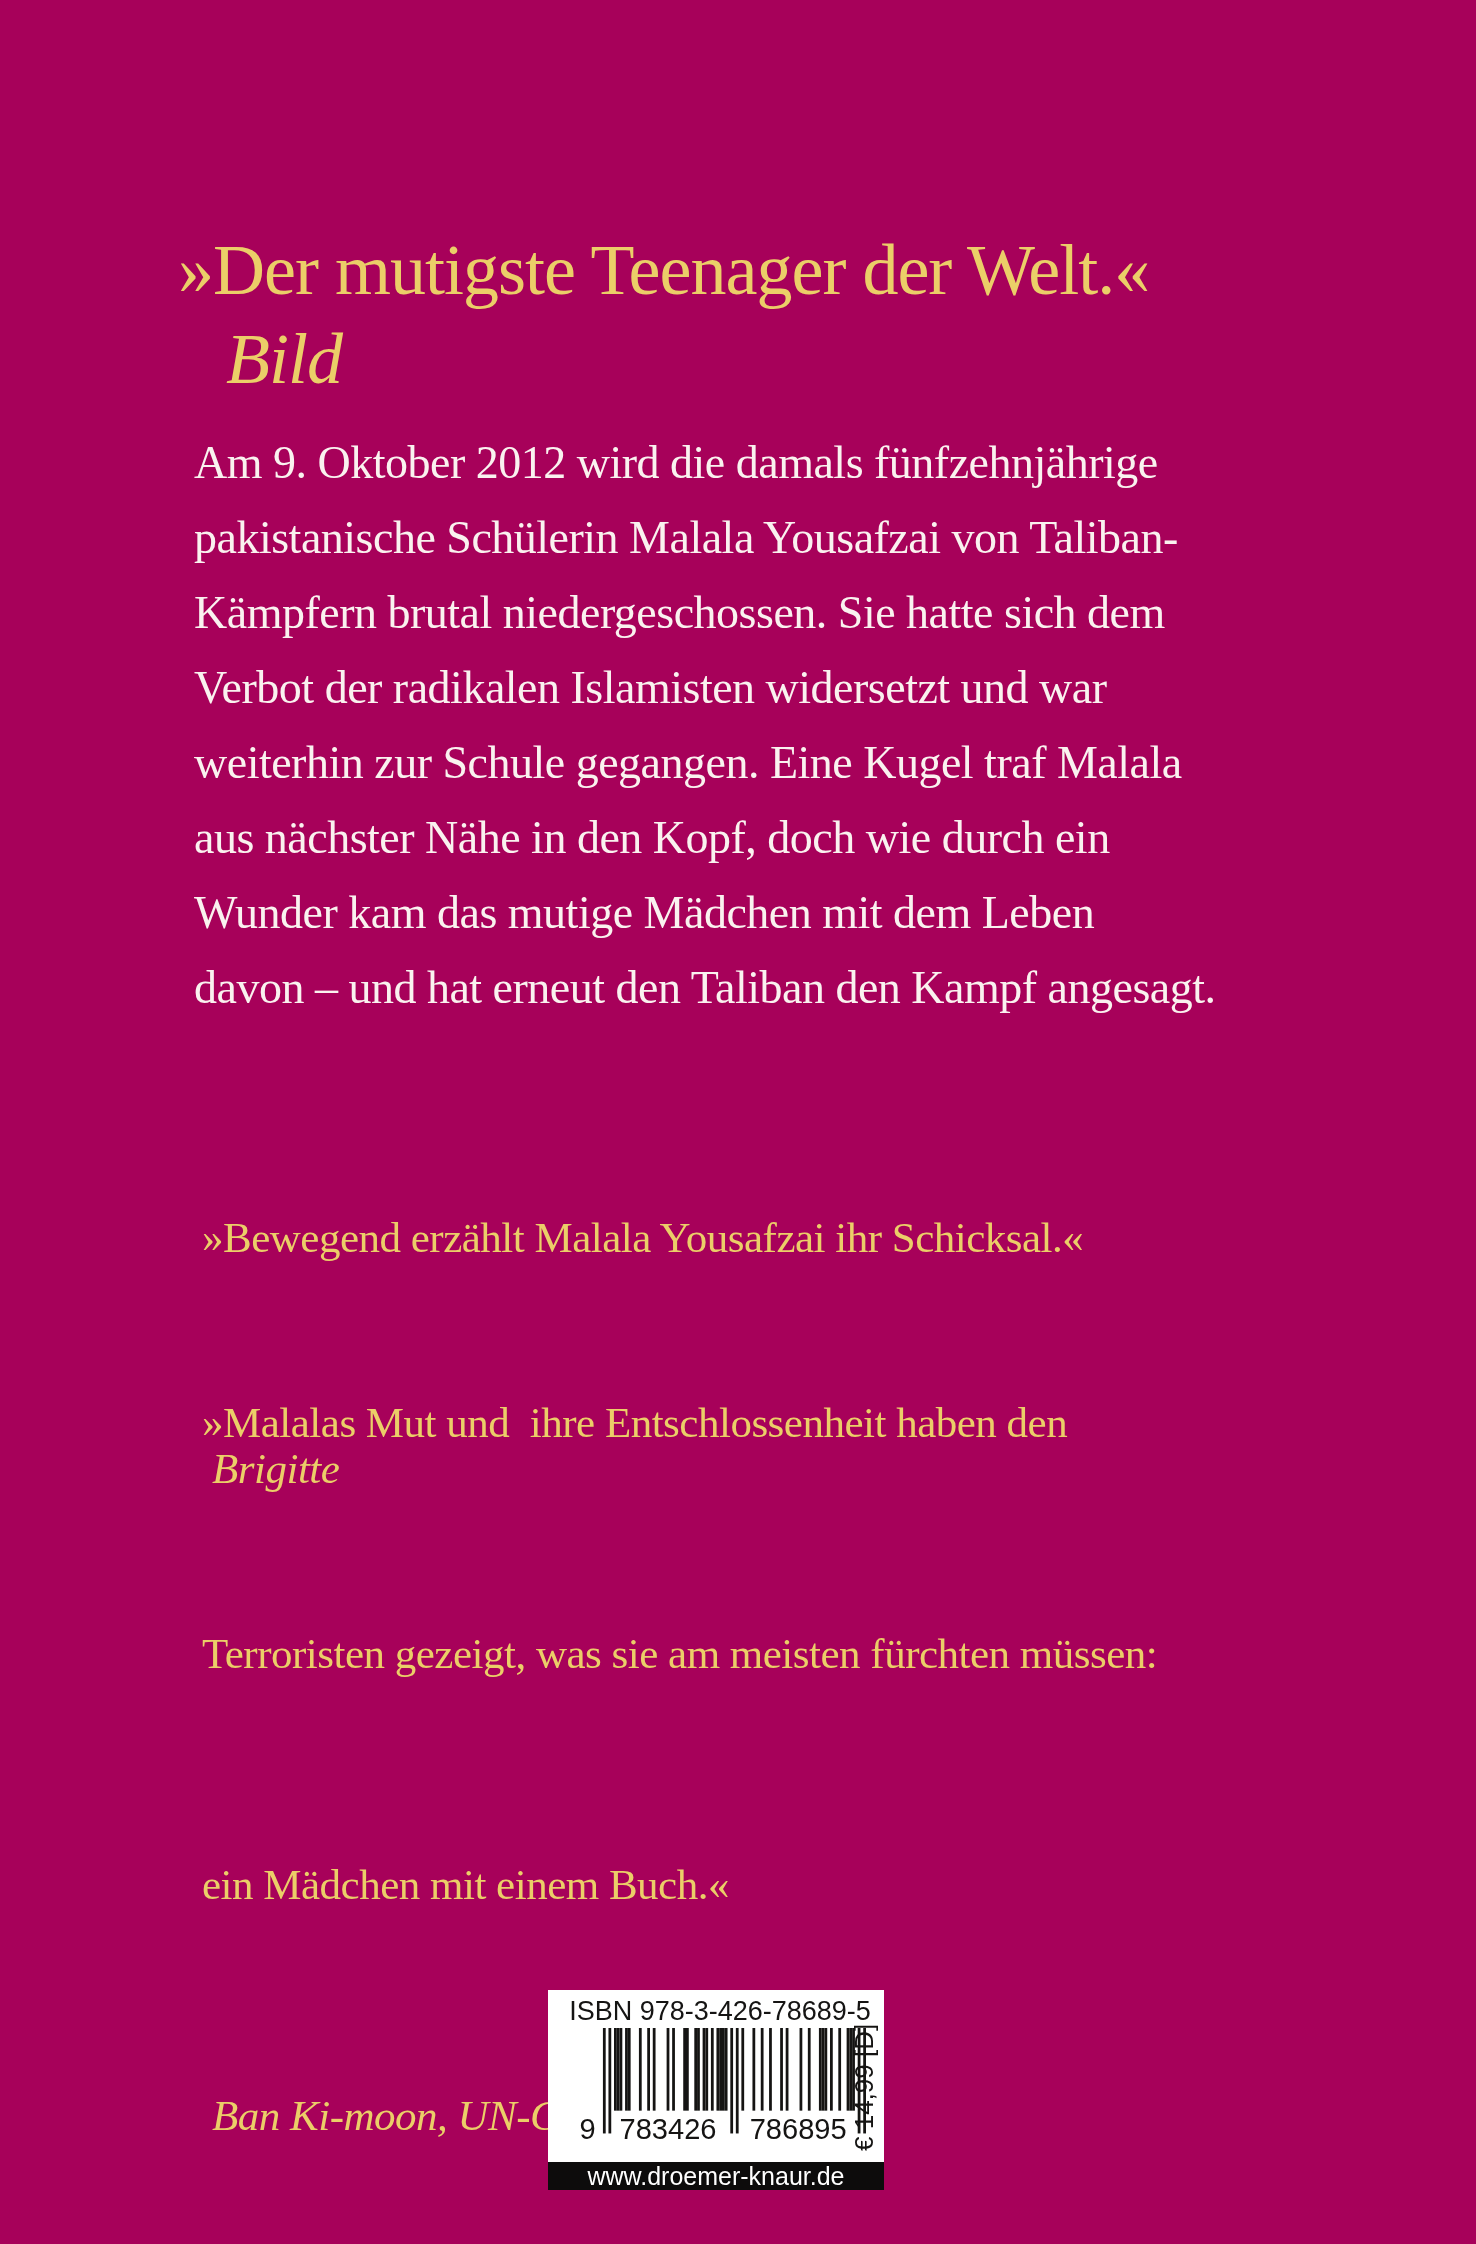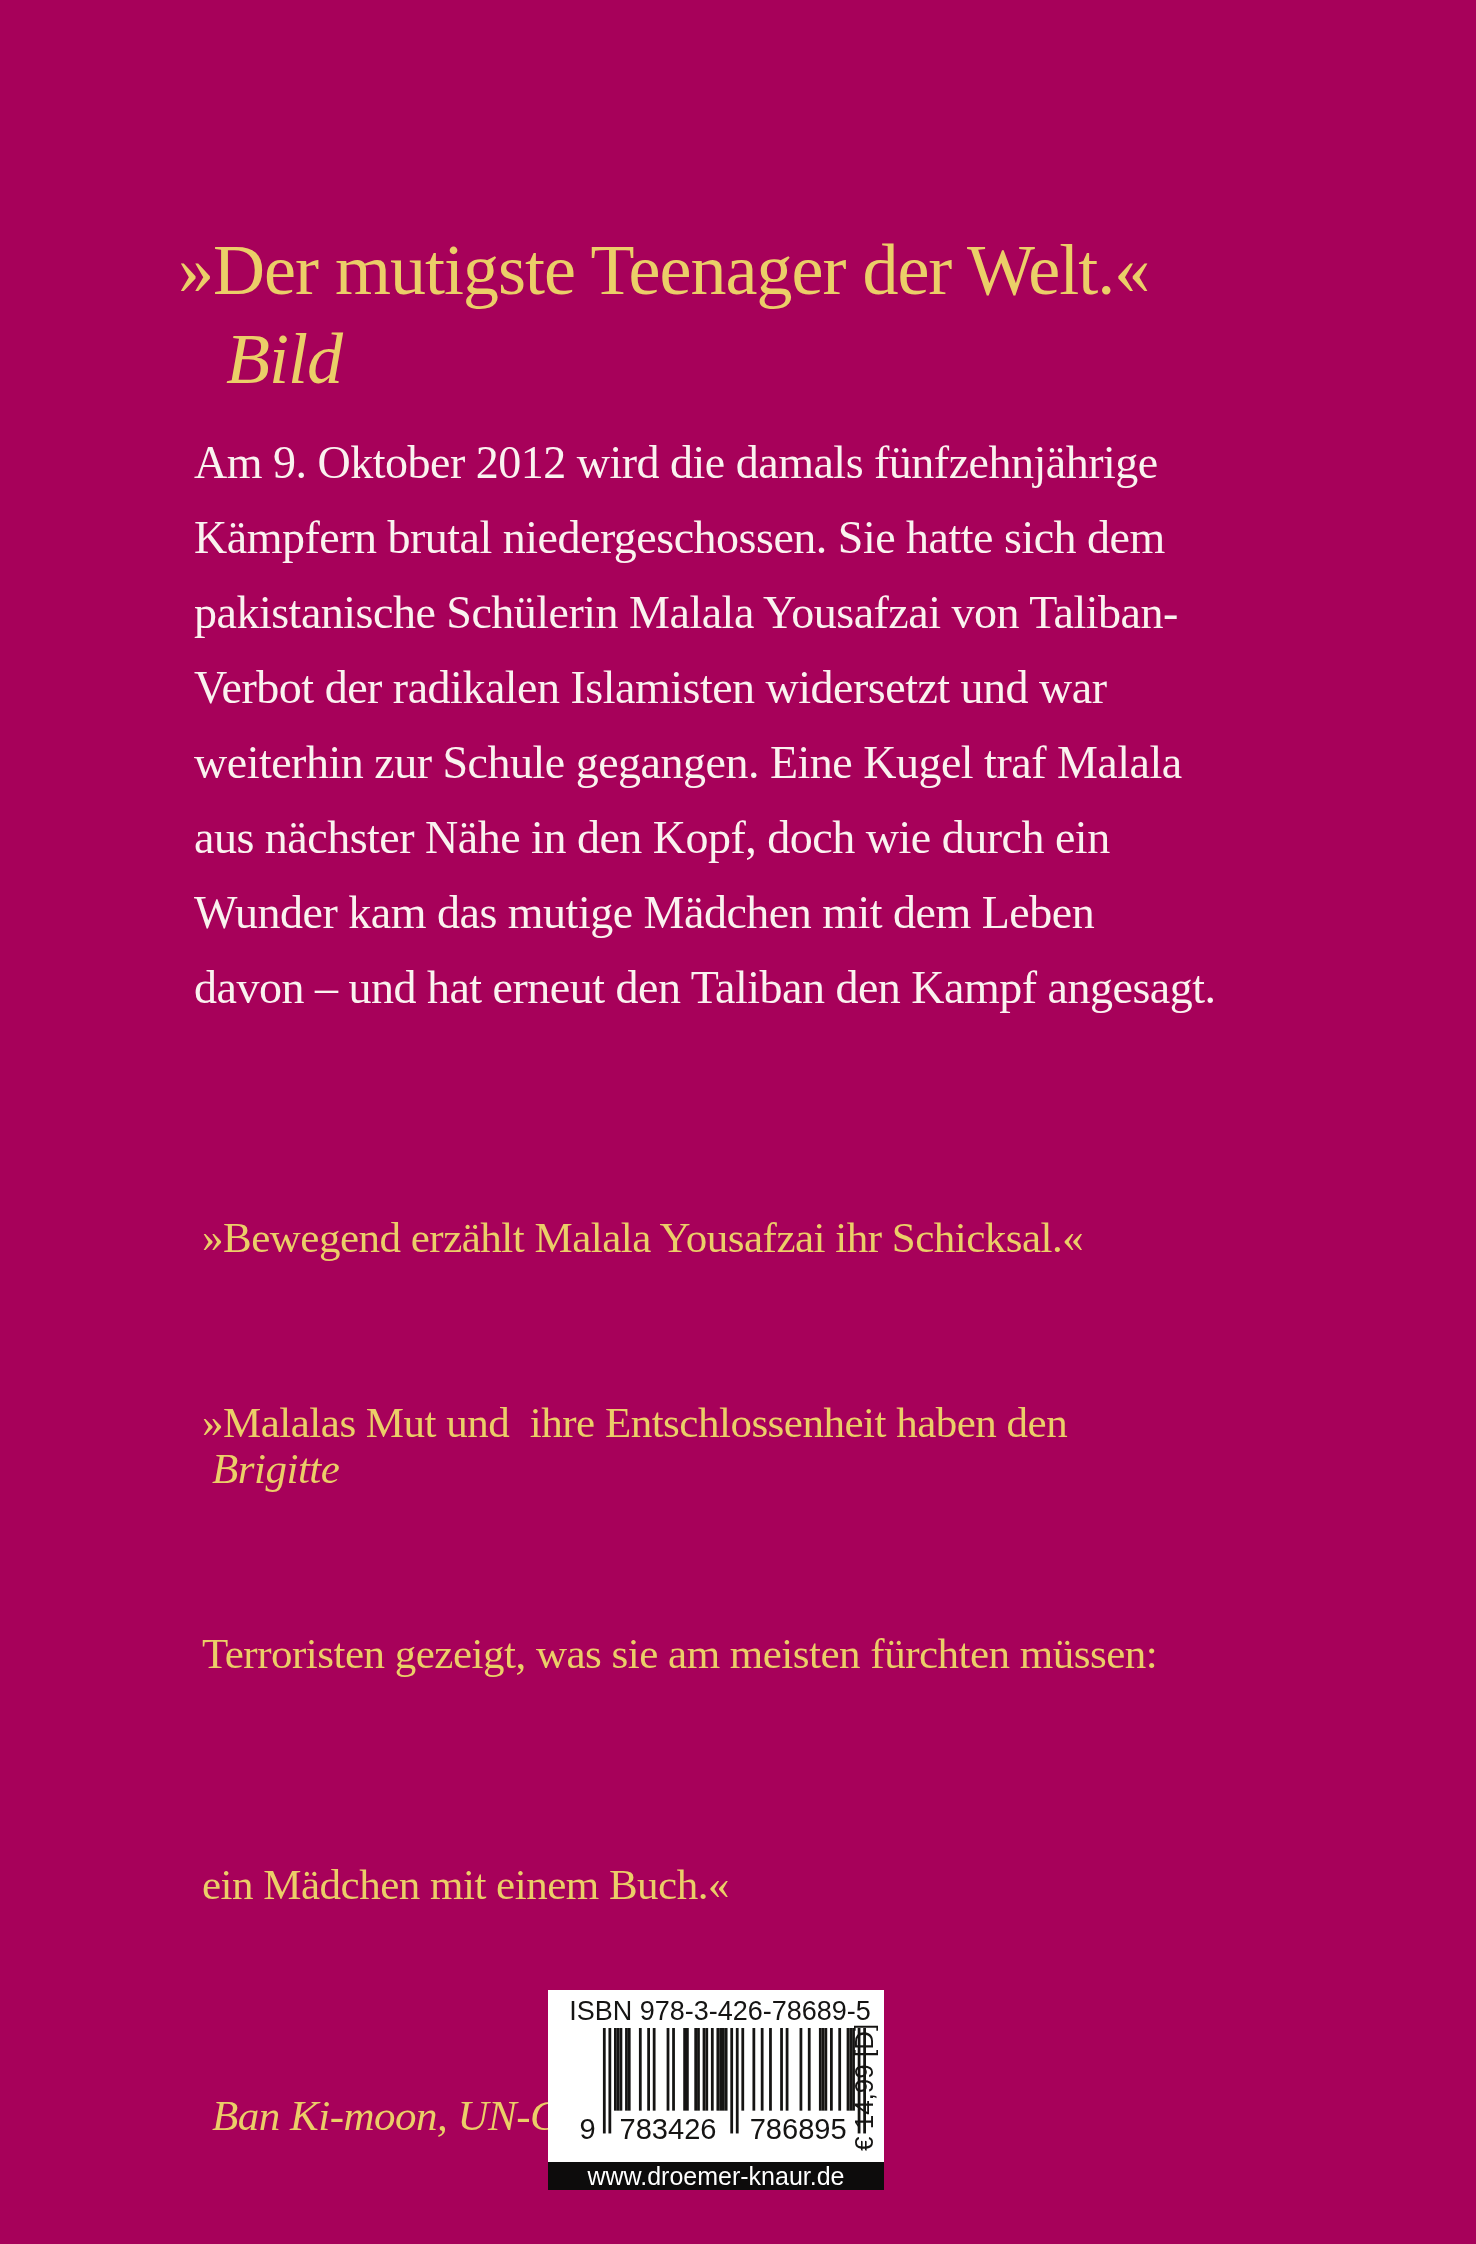--- a/index.html
+++ b/index.html
@@ -108,22 +108,22 @@
 
 <div class="cover">
 
   <div class="abs headline">
     <div>»Der mutigste Teenager der Welt.«</div>
     <div class="attrib">Bild</div>
   </div>
 
   <div class="abs synopsis">
     <div>Am 9. Oktober 2012 wird die damals fünfzehnjährige</div>
+    <div>pakistanische Schülerin Malala Yousafzai von Taliban-</div>
     <div>Kämpfern brutal niedergeschossen. Sie hatte sich dem</div>
-    <div>pakistanische Schülerin Malala Yousafzai von Taliban-</div>
     <div>Verbot der radikalen Islamisten widersetzt und war</div>
     <div>weiterhin zur Schule gegangen. Eine Kugel traf Malala</div>
     <div>aus nächster Nähe in den Kopf, doch wie durch ein</div>
     <div>Wunder kam das mutige Mädchen mit dem Leben</div>
     <div>davon – und hat erneut den Taliban den Kampf angesagt.</div>
   </div>
 
   <div class="abs pressquote pq1">
     <div>»Bewegend erzählt Malala Yousafzai ihr Schicksal.«</div>
     <div class="attrib">Brigitte</div>

